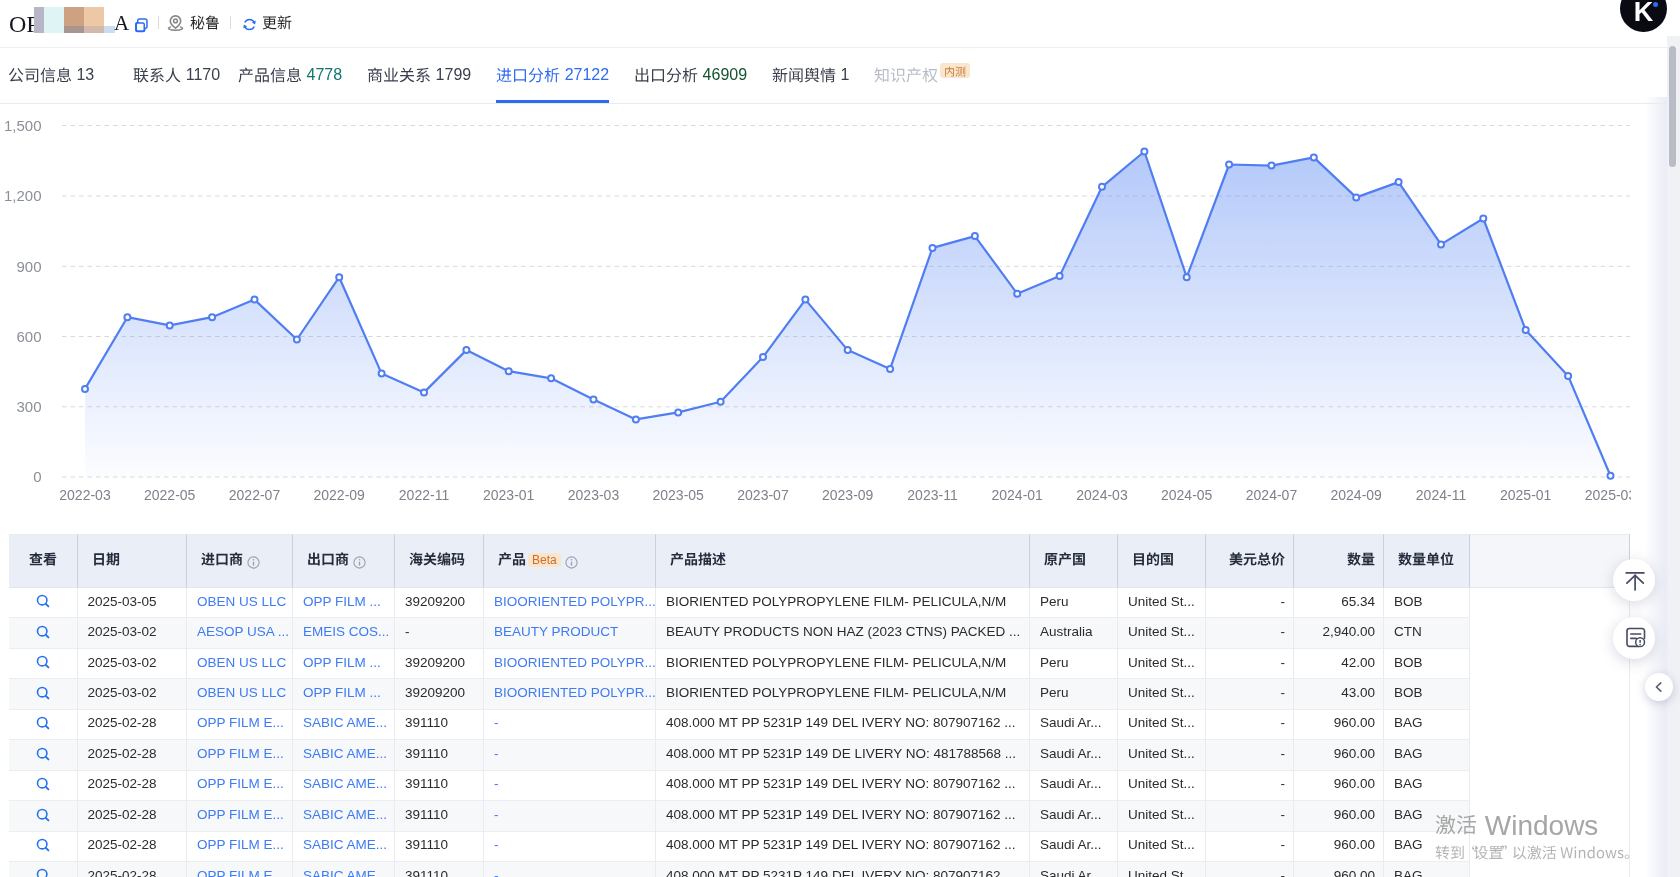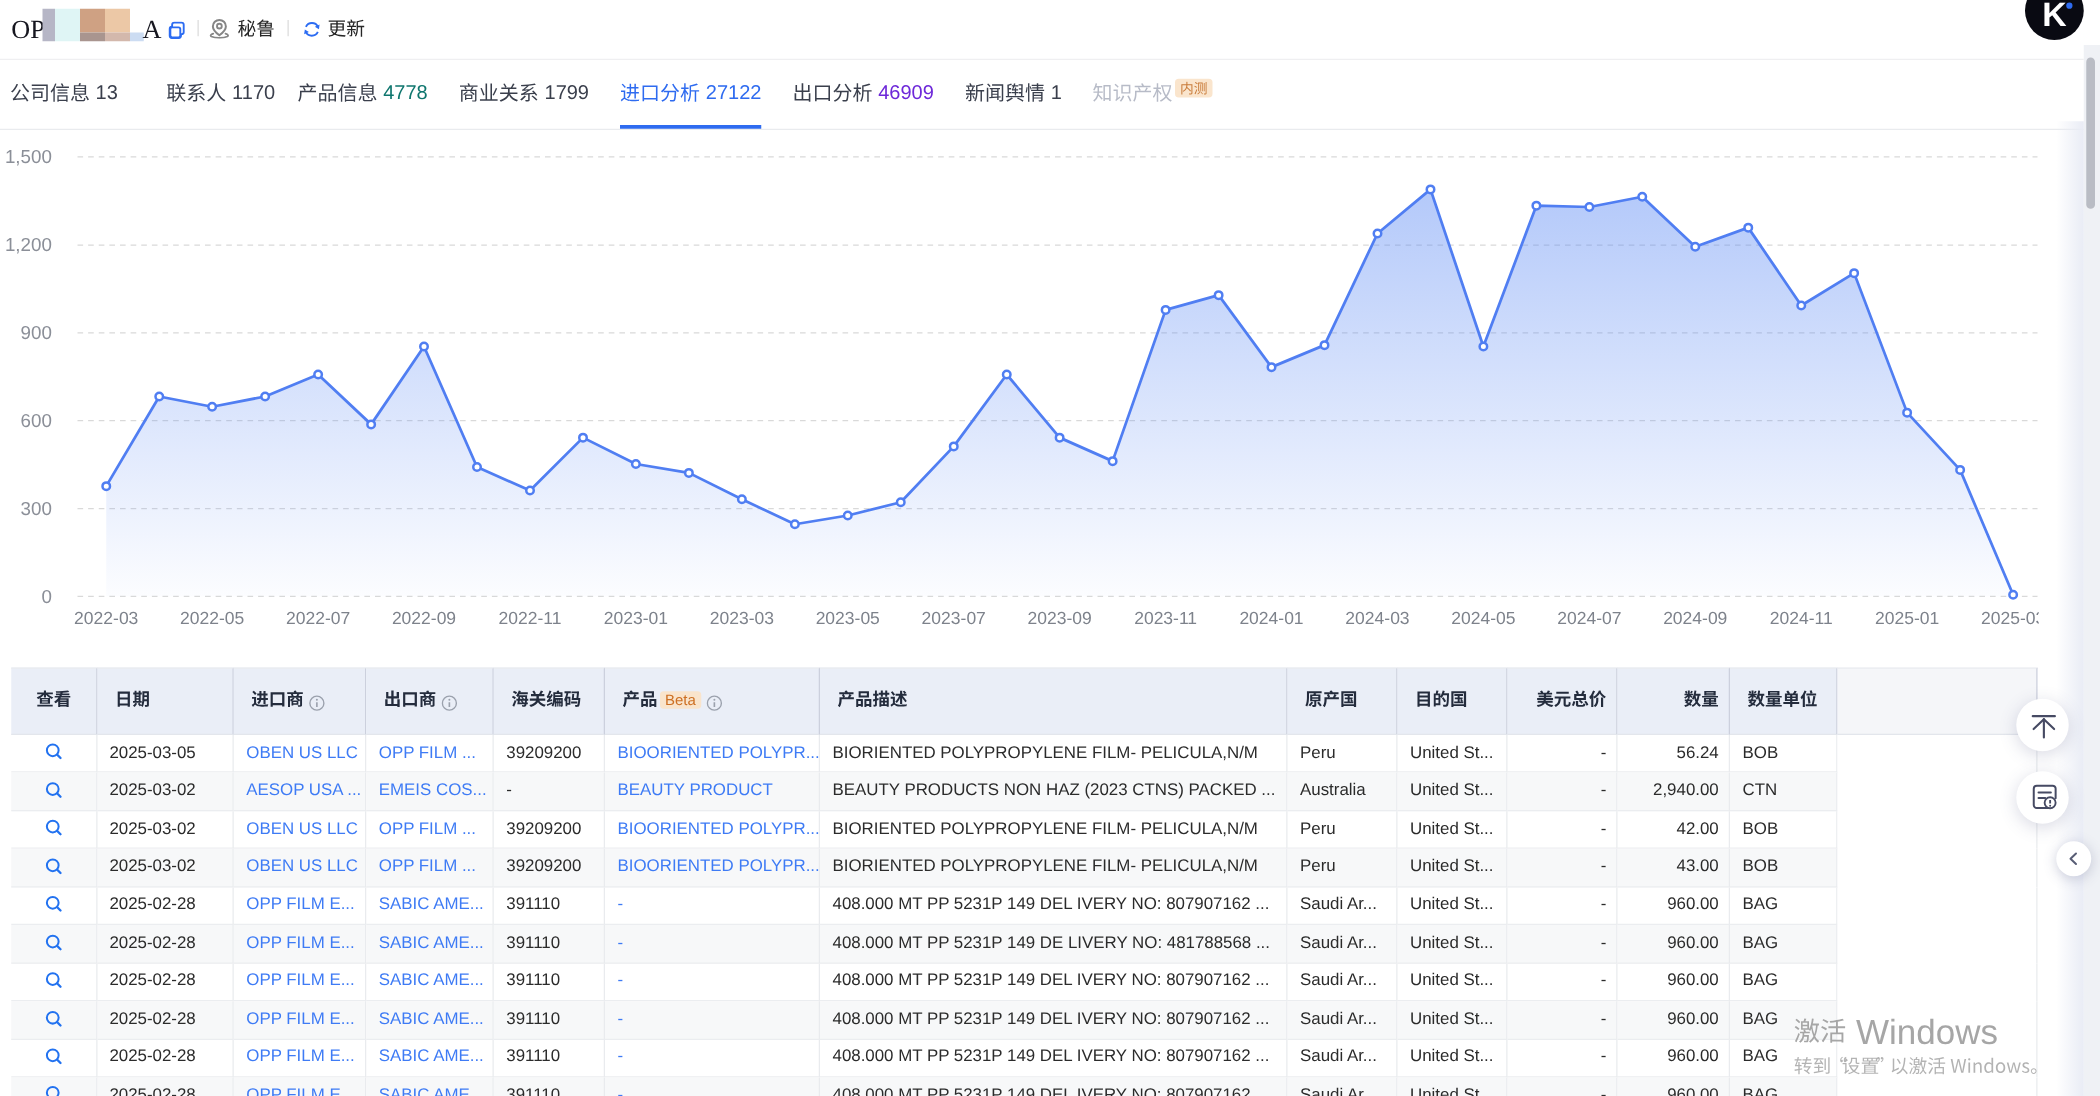--- a/index.html
+++ b/index.html
@@ -1,19 +1,19 @@
 <!DOCTYPE html>
 <html><head><meta charset="utf-8">
 <style>
 * { margin:0; padding:0; box-sizing:border-box; }
 html,body { width:1680px; height:877px; overflow:hidden; background:#fff;
   font-family:"Liberation Sans", sans-serif; }
 #topbar { position:absolute; left:0; top:0; width:1667px; height:48px; border-bottom:1px solid #efeff1; }
 #title { position:absolute; left:9px; top:10.5px; font-family:"Liberation Serif",serif;
-  font-size:21px; color:#16161f; letter-spacing:0px; }
+  font-size:24px; color:#16161f; letter-spacing:0px; }
 .mos { position:absolute; }
 #tabbar { position:absolute; left:0; top:49px; width:1667px; height:55px; border-bottom:1px solid #e9ebee;
   padding-left:8px; font-size:16px; line-height:50px; white-space:nowrap; }
 #tabbar .ul { position:absolute; left:0; right:0; bottom:0; height:3px; background:#2e6bf0; }
 #tabbar > div { height:54px; line-height:51px; }
 .nc { display:inline-block; background:#fae5cd; border-radius:3px; padding:0px 4px; margin-left:2px;
    line-height:15px; vertical-align:4px; }
 .beta { display:inline-block; background:#f9e4cc; color:#cd6f22; font-size:12px; font-weight:normal;
    border-radius:3px; padding:0px 4px; margin-left:2px; vertical-align:3.5px; }
 table { position:absolute; left:9px; top:534px; width:1621px; border-collapse:separate; border-spacing:0;
@@ -181,21 +181,21 @@
           <path fill="#3a3f4c" d="M274 643C296 607 322 556 336 526L405 554C392 583 363 631 341 666ZM560 404C626 357 713 291 756 250L801 302C756 341 668 405 603 449ZM395 442C350 393 280 341 220 305C231 290 249 258 255 245C319 288 398 356 451 416ZM659 660C642 620 612 564 584 523H118V-78H190V459H816V4C816 -12 810 -16 793 -16C777 -18 719 -18 657 -16C667 -33 676 -57 680 -74C766 -74 816 -74 846 -64C876 -54 885 -36 885 3V523H662C687 558 715 601 739 642ZM314 277V1H378V49H682V277ZM378 221H619V104H378ZM441 825C454 797 468 762 480 732H61V667H940V732H562C550 765 531 809 513 844ZM1854 607C1814 497 1743 351 1688 260L1750 228C1806 321 1874 459 1922 575ZM1082 589C1135 477 1194 324 1219 236L1294 264C1266 352 1204 499 1152 610ZM1585 827V46H1417V828H1340V46H1060V-28H1943V46H1661V827ZM2224 799C2265 746 2307 675 2324 627H2129V552H2461V430C2461 412 2460 393 2459 374H2068V300H2444C2412 192 2317 77 2048 -13C2068 -30 2093 -62 2102 -79C2360 11 2470 127 2515 243C2599 88 2729 -21 2907 -74C2919 -51 2942 -18 2960 -1C2777 44 2640 152 2565 300H2935V374H2544L2546 429V552H2881V627H2683C2719 681 2759 749 2792 809L2711 836C2686 774 2640 687 2600 627H2326L2392 663C2373 710 2330 780 2287 831ZM3286 224C3233 152 3150 78 3070 30C3090 19 3121 -6 3136 -20C3212 34 3301 116 3361 197ZM3636 190C3719 126 3822 34 3872 -22L3936 23C3882 80 3779 168 3695 229ZM3664 444C3690 420 3718 392 3745 363L3305 334C3455 408 3608 500 3756 612L3698 660C3648 619 3593 580 3540 543L3295 531C3367 582 3440 646 3507 716C3637 729 3760 747 3855 770L3803 833C3641 792 3350 765 3107 753C3115 736 3124 706 3126 688C3214 692 3308 698 3401 706C3336 638 3262 578 3236 561C3206 539 3182 524 3162 521C3170 502 3181 469 3183 454C3204 462 3235 466 3438 478C3353 425 3280 385 3245 369C3183 338 3138 319 3106 315C3115 295 3126 260 3129 245C3157 256 3196 261 3471 282V20C3471 9 3468 5 3451 4C3435 3 3380 3 3320 6C3332 -15 3345 -47 3349 -69C3422 -69 3472 -68 3505 -56C3539 -44 3547 -23 3547 19V288L3796 306C3825 273 3849 242 3866 216L3926 252C3885 313 3799 405 3722 474Z"></path>
         </g>
       </svg><span style="color:#3a3f4c">&nbsp;1799</span></div><div class="act" style="position:relative;display:inline-block;margin-right:25px;"><svg style="display:inline-block;vertical-align:-2.5px;" width="64.0" height="16" viewBox="0 0 64.0 16">
         <g transform="matrix(0.0160 0 0 -0.0160 0 14.08)">
           <path fill="#2e6bf0" d="M81 778C136 728 203 655 234 609L292 657C259 701 190 770 135 819ZM720 819V658H555V819H481V658H339V586H481V469L479 407H333V335H471C456 259 423 185 348 128C364 117 392 89 402 74C491 142 530 239 545 335H720V80H795V335H944V407H795V586H924V658H795V819ZM555 586H720V407H553L555 468ZM262 478H50V408H188V121C143 104 91 60 38 2L88 -66C140 2 189 61 223 61C245 61 277 28 319 2C388 -42 472 -53 596 -53C691 -53 871 -47 942 -43C943 -21 955 15 964 35C867 24 716 16 598 16C485 16 401 23 335 64C302 85 281 104 262 115ZM1127 735V-55H1205V30H1796V-51H1876V735ZM1205 107V660H1796V107ZM2673 822 2604 794C2675 646 2795 483 2900 393C2915 413 2942 441 2961 456C2857 534 2735 687 2673 822ZM2324 820C2266 667 2164 528 2044 442C2062 428 2095 399 2108 384C2135 406 2161 430 2187 457V388H2380C2357 218 2302 59 2065 -19C2082 -35 2102 -64 2111 -83C2366 9 2432 190 2459 388H2731C2720 138 2705 40 2680 14C2670 4 2658 2 2637 2C2614 2 2552 2 2487 8C2501 -13 2510 -45 2512 -67C2575 -71 2636 -72 2670 -69C2704 -66 2727 -59 2748 -34C2783 5 2796 119 2811 426C2812 436 2812 462 2812 462H2192C2277 553 2352 670 2404 798ZM3482 730V422C3482 282 3473 94 3382 -40C3400 -46 3431 -66 3444 -78C3539 61 3553 272 3553 422V426H3736V-80H3810V426H3956V497H3553V677C3674 699 3805 732 3899 770L3835 829C3753 791 3609 754 3482 730ZM3209 840V626H3059V554H3201C3168 416 3100 259 3032 175C3045 157 3063 127 3071 107C3122 174 3171 282 3209 394V-79H3282V408C3316 356 3356 291 3373 257L3421 317C3401 346 3317 459 3282 502V554H3430V626H3282V840Z"></path>
         </g>
       </svg><span style="color:#2e6bf0">&nbsp;27122</span><div class="ul"></div></div><div style="position:relative;display:inline-block;margin-right:25px;"><svg style="display:inline-block;vertical-align:-2.5px;" width="64.0" height="16" viewBox="0 0 64.0 16">
         <g transform="matrix(0.0160 0 0 -0.0160 0 14.08)">
           <path fill="#3a3f4c" d="M104 341V-21H814V-78H895V341H814V54H539V404H855V750H774V477H539V839H457V477H228V749H150V404H457V54H187V341ZM1127 735V-55H1205V30H1796V-51H1876V735ZM1205 107V660H1796V107ZM2673 822 2604 794C2675 646 2795 483 2900 393C2915 413 2942 441 2961 456C2857 534 2735 687 2673 822ZM2324 820C2266 667 2164 528 2044 442C2062 428 2095 399 2108 384C2135 406 2161 430 2187 457V388H2380C2357 218 2302 59 2065 -19C2082 -35 2102 -64 2111 -83C2366 9 2432 190 2459 388H2731C2720 138 2705 40 2680 14C2670 4 2658 2 2637 2C2614 2 2552 2 2487 8C2501 -13 2510 -45 2512 -67C2575 -71 2636 -72 2670 -69C2704 -66 2727 -59 2748 -34C2783 5 2796 119 2811 426C2812 436 2812 462 2812 462H2192C2277 553 2352 670 2404 798ZM3482 730V422C3482 282 3473 94 3382 -40C3400 -46 3431 -66 3444 -78C3539 61 3553 272 3553 422V426H3736V-80H3810V426H3956V497H3553V677C3674 699 3805 732 3899 770L3835 829C3753 791 3609 754 3482 730ZM3209 840V626H3059V554H3201C3168 416 3100 259 3032 175C3045 157 3063 127 3071 107C3122 174 3171 282 3209 394V-79H3282V408C3316 356 3356 291 3373 257L3421 317C3401 346 3317 459 3282 502V554H3430V626H3282V840Z"></path>
         </g>
-      </svg><span style="color:#6d28d9">&nbsp;46909</span></div><div style="position:relative;display:inline-block;margin-right:25px;"><svg style="display:inline-block;vertical-align:-2.5px;" width="64.0" height="16" viewBox="0 0 64.0 16">
+      </svg><span style="color:#14532d">&nbsp;46909</span></div><div style="position:relative;display:inline-block;margin-right:25px;"><svg style="display:inline-block;vertical-align:-2.5px;" width="64.0" height="16" viewBox="0 0 64.0 16">
         <g transform="matrix(0.0160 0 0 -0.0160 0 14.08)">
           <path fill="#3a3f4c" d="M360 213C390 163 426 95 442 51L495 83C480 125 444 190 411 240ZM135 235C115 174 82 112 41 68C56 59 82 40 94 30C133 77 173 150 196 220ZM553 744V400C553 267 545 95 460 -25C476 -34 506 -57 518 -71C610 59 623 256 623 400V432H775V-75H848V432H958V502H623V694C729 710 843 736 927 767L866 822C794 792 665 762 553 744ZM214 827C230 799 246 765 258 735H61V672H503V735H336C323 768 301 811 282 844ZM377 667C365 621 342 553 323 507H46V443H251V339H50V273H251V18C251 8 249 5 239 5C228 4 197 4 162 5C172 -13 182 -41 184 -59C233 -59 267 -58 290 -47C313 -36 320 -18 320 17V273H507V339H320V443H519V507H391C410 549 429 603 447 652ZM126 651C146 606 161 546 165 507L230 525C225 563 208 622 187 665ZM1090 615V-80H1165V615ZM1106 791C1150 751 1201 693 1223 654L1282 696C1258 734 1205 788 1160 828ZM1354 790V722H1838V16C1838 1 1833 -3 1818 -4C1804 -4 1756 -4 1706 -3C1716 -22 1726 -54 1730 -74C1799 -74 1847 -73 1875 -60C1902 -48 1912 -26 1912 16V790ZM1610 546V463H1378V546ZM1210 155 1218 91 1610 119V6H1679V124L1782 132V192L1679 185V546H1751V606H1237V546H1310V161ZM1610 407V322H1378V407ZM1610 266V180L1378 165V266ZM2601 75C2702 27 2810 -35 2875 -79L2925 -24C2856 20 2745 80 2641 126ZM2330 125C2269 75 2152 12 2061 -26C2080 -39 2105 -63 2118 -78C2205 -39 2320 23 2399 77ZM2359 471C2367 479 2394 485 2426 485H2490V402H2334V344H2490V234H2555V344H2669V402H2555V485H2656V545H2555V631H2490V545H2411C2432 585 2454 632 2474 681H2664V738H2495C2505 766 2514 794 2522 822L2449 839C2443 805 2434 770 2425 738H2339V681H2407C2394 642 2381 611 2375 598C2362 568 2350 547 2337 543C2345 523 2356 486 2359 471ZM2117 766 2132 208H2044V141H2956V208H2867C2878 359 2885 609 2887 795H2681V728H2815L2813 596H2694V531H2812L2807 400H2689V336H2805L2797 208H2204L2201 340H2312V404H2199L2196 534H2305V599H2194L2191 720C2243 734 2298 750 2345 768L2309 835C2259 812 2182 785 2117 766ZM3152 840V-79H3220V840ZM3073 647C3067 569 3051 458 3027 390L3086 370C3109 445 3125 561 3129 640ZM3229 674C3250 627 3273 564 3282 526L3335 552C3325 588 3301 648 3279 694ZM3446 210H3808V134H3446ZM3446 267V342H3808V267ZM3590 840V762H3334V704H3590V640H3358V585H3590V516H3304V458H3958V516H3664V585H3903V640H3664V704H3928V762H3664V840ZM3376 400V-79H3446V77H3808V5C3808 -7 3803 -11 3790 -12C3776 -13 3728 -13 3677 -11C3686 -29 3696 -57 3699 -76C3770 -76 3815 -76 3843 -64C3871 -53 3879 -33 3879 4V400Z"></path>
         </g>
       </svg><span style="color:#3a3f4c">&nbsp;1</span></div><div style="position:relative;display:inline-block;margin-right:25px;"><svg style="display:inline-block;vertical-align:-2.5px;" width="64.0" height="16" viewBox="0 0 64.0 16">
         <g transform="matrix(0.0160 0 0 -0.0160 0 14.08)">
           <path fill="#b7bbc7" d="M547 753V-51H620V28H832V-40H908V753ZM620 99V682H832V99ZM157 841C134 718 92 599 33 522C50 511 81 490 94 478C124 521 152 576 175 636H252V472V436H45V364H247C234 231 186 87 34 -21C49 -32 77 -62 86 -77C201 5 262 112 294 220C348 158 427 63 461 14L512 78C482 112 360 249 312 296C317 319 320 342 322 364H515V436H326L327 471V636H486V706H199C211 745 221 785 230 826ZM1513 697H1816V398H1513ZM1439 769V326H1893V769ZM1738 205C1791 118 1847 1 1869 -71L1943 -41C1921 30 1862 144 1806 230ZM1510 228C1481 126 1428 28 1361 -36C1379 -46 1413 -67 1427 -79C1494 -9 1553 98 1587 211ZM1102 769C1156 722 1224 657 1257 615L1309 667C1276 708 1206 771 1151 814ZM1050 526V454H1191V107C1191 54 1154 15 1135 -1C1148 -12 1172 -37 1181 -52C1196 -32 1224 -10 1398 126C1389 140 1375 170 1369 190L1264 110V526ZM2263 612C2296 567 2333 506 2348 466L2416 497C2400 536 2361 596 2328 639ZM2689 634C2671 583 2636 511 2607 464H2124V327C2124 221 2115 73 2035 -36C2052 -45 2085 -72 2097 -87C2185 31 2202 206 2202 325V390H2928V464H2683C2711 506 2743 559 2770 606ZM2425 821C2448 791 2472 752 2486 720H2110V648H2902V720H2572L2575 721C2561 755 2530 805 2500 841ZM3853 675C3821 501 3761 356 3681 242C3606 358 3560 497 3528 675ZM3423 748V675H3458C3494 469 3545 311 3633 180C3556 90 3465 24 3366 -17C3383 -31 3403 -61 3413 -79C3512 -33 3602 32 3679 119C3740 44 3817 -22 3914 -85C3925 -63 3948 -38 3968 -23C3867 37 3789 103 3727 179C3828 316 3901 500 3935 736L3888 751L3875 748ZM3212 840V628H3046V558H3194C3158 419 3088 260 3019 176C3033 157 3053 124 3063 102C3119 174 3173 297 3212 421V-79H3286V430C3329 375 3386 298 3409 260L3454 327C3430 356 3318 485 3286 516V558H3420V628H3286V840Z"></path>
         </g>
       </svg><span class="nc"><svg style="display:inline-block;vertical-align:-1px;" width="22.0" height="11" viewBox="0 0 22.0 11">
           <g transform="matrix(0.0110 0 0 -0.0110 0 9.68)">
             <path fill="#c87a38" d="M99 669V-82H173V595H462C457 463 420 298 199 179C217 166 242 138 253 122C388 201 460 296 498 392C590 307 691 203 742 135L804 184C742 259 620 376 521 464C531 509 536 553 538 595H829V20C829 2 824 -4 804 -5C784 -5 716 -6 645 -3C656 -24 668 -58 671 -79C761 -79 823 -79 858 -67C892 -54 903 -30 903 19V669H539V840H463V669ZM1486 92C1537 42 1596 -28 1624 -73L1673 -39C1644 4 1584 72 1533 121ZM1312 782V154H1371V724H1588V157H1649V782ZM1867 827V7C1867 -8 1861 -13 1847 -13C1833 -14 1786 -14 1733 -13C1742 -31 1752 -60 1755 -76C1825 -77 1868 -75 1894 -64C1919 -53 1929 -34 1929 7V827ZM1730 750V151H1790V750ZM1446 653V299C1446 178 1426 53 1259 -32C1270 -41 1289 -66 1296 -78C1476 13 1504 164 1504 298V653ZM1081 776C1137 745 1209 697 1243 665L1289 726C1253 756 1180 800 1126 829ZM1038 506C1093 475 1166 430 1202 400L1247 460C1209 489 1135 532 1081 560ZM1058 -27 1126 -67C1168 25 1218 148 1254 253L1194 292C1154 180 1098 50 1058 -27Z"></path>
@@ -300,21 +300,21 @@
           </svg></td>
         <td>2025-03-05</td>
         <td><span class="lk">OBEN US LLC</span></td>
         <td><span class="lk">OPP FILM ...</span></td>
         <td>39209200</td>
         <td><span class="lk">BIOORIENTED POLYPR...</span></td>
         <td>BIORIENTED POLYPROPYLENE FILM- PELICULA,N/M</td>
         <td>Peru</td>
         <td>United St...</td>
         <td class="rt">-</td>
-        <td class="rt">56.24</td>
+        <td class="rt">65.34</td>
         <td>BOB</td>
         <td class="lastc"></td>
       </tr>
       <tr class="alt">
         <td style="text-align:center;padding:0 0 3px 0"><svg width="16" height="16" viewBox="0 0 16 16" style="vertical-align:middle">
             <circle cx="7.2" cy="7.2" r="4.7" fill="none" stroke="#2272f0" stroke-width="1.6"></circle>
             <line x1="10.8" y1="10.8" x2="13.4" y2="13.4" stroke="#2272f0" stroke-width="1.9" stroke-linecap="round"></line>
           </svg></td>
         <td>2025-03-02</td>
         <td><span class="lk">AESOP USA ...</span></td>

